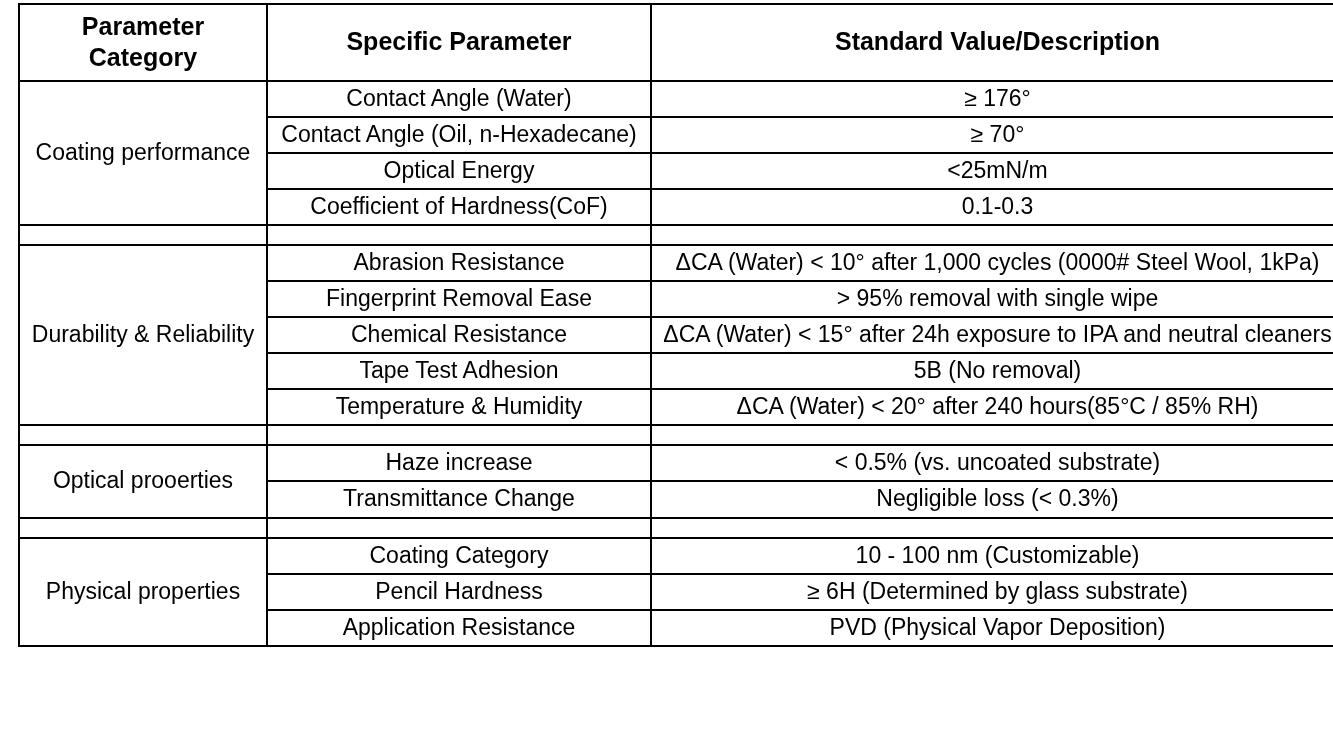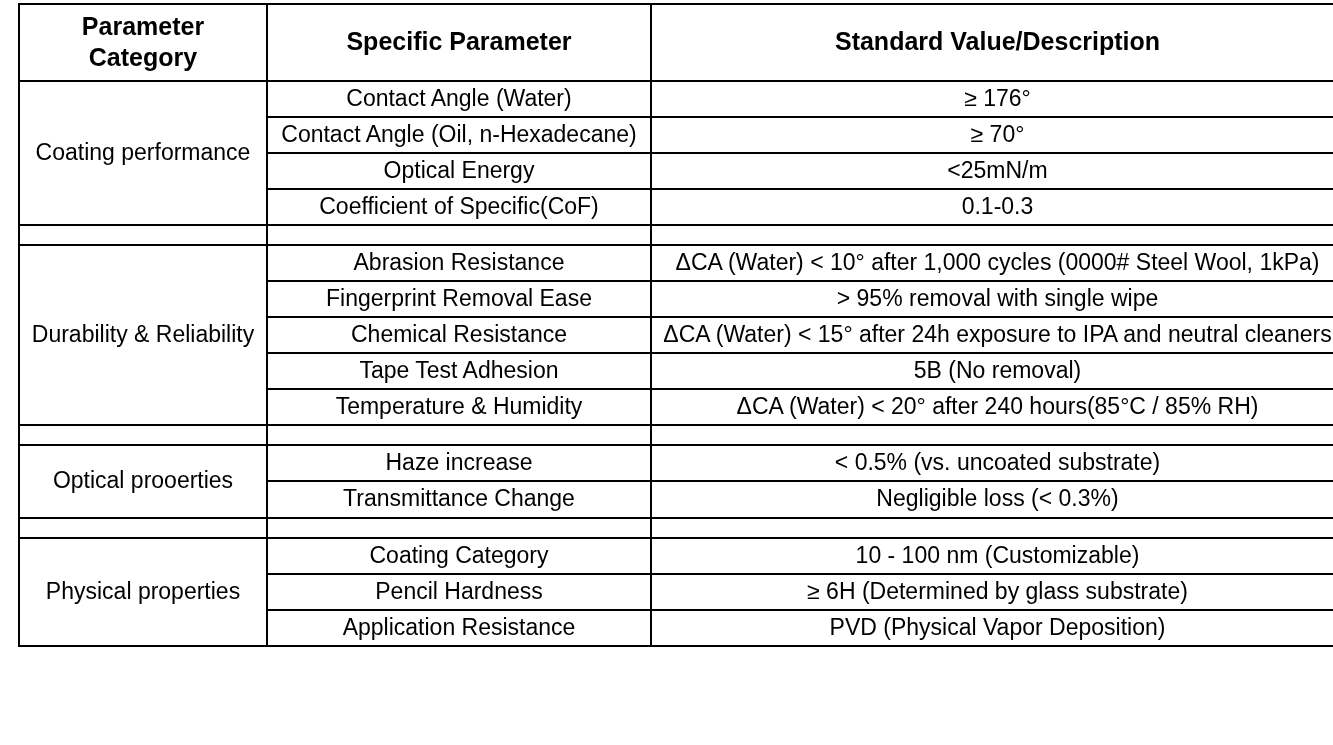--- a/index.html
+++ b/index.html
@@ -83,21 +83,21 @@
       </tr>
       <tr>
         <td>Contact Angle (Oil, n-Hexadecane)</td>
         <td>≥ 70°</td>
       </tr>
       <tr>
         <td>Optical Energy</td>
         <td>&lt;25mN/m</td>
       </tr>
       <tr>
-        <td>Coefficient of Specific(CoF)</td>
+        <td>Coefficient of Hardness(CoF)</td>
         <td>0.1-0.3</td>
       </tr>
 
       <tr class="spacer">
         <td></td>
         <td></td>
         <td></td>
       </tr>
 
       <tr>

